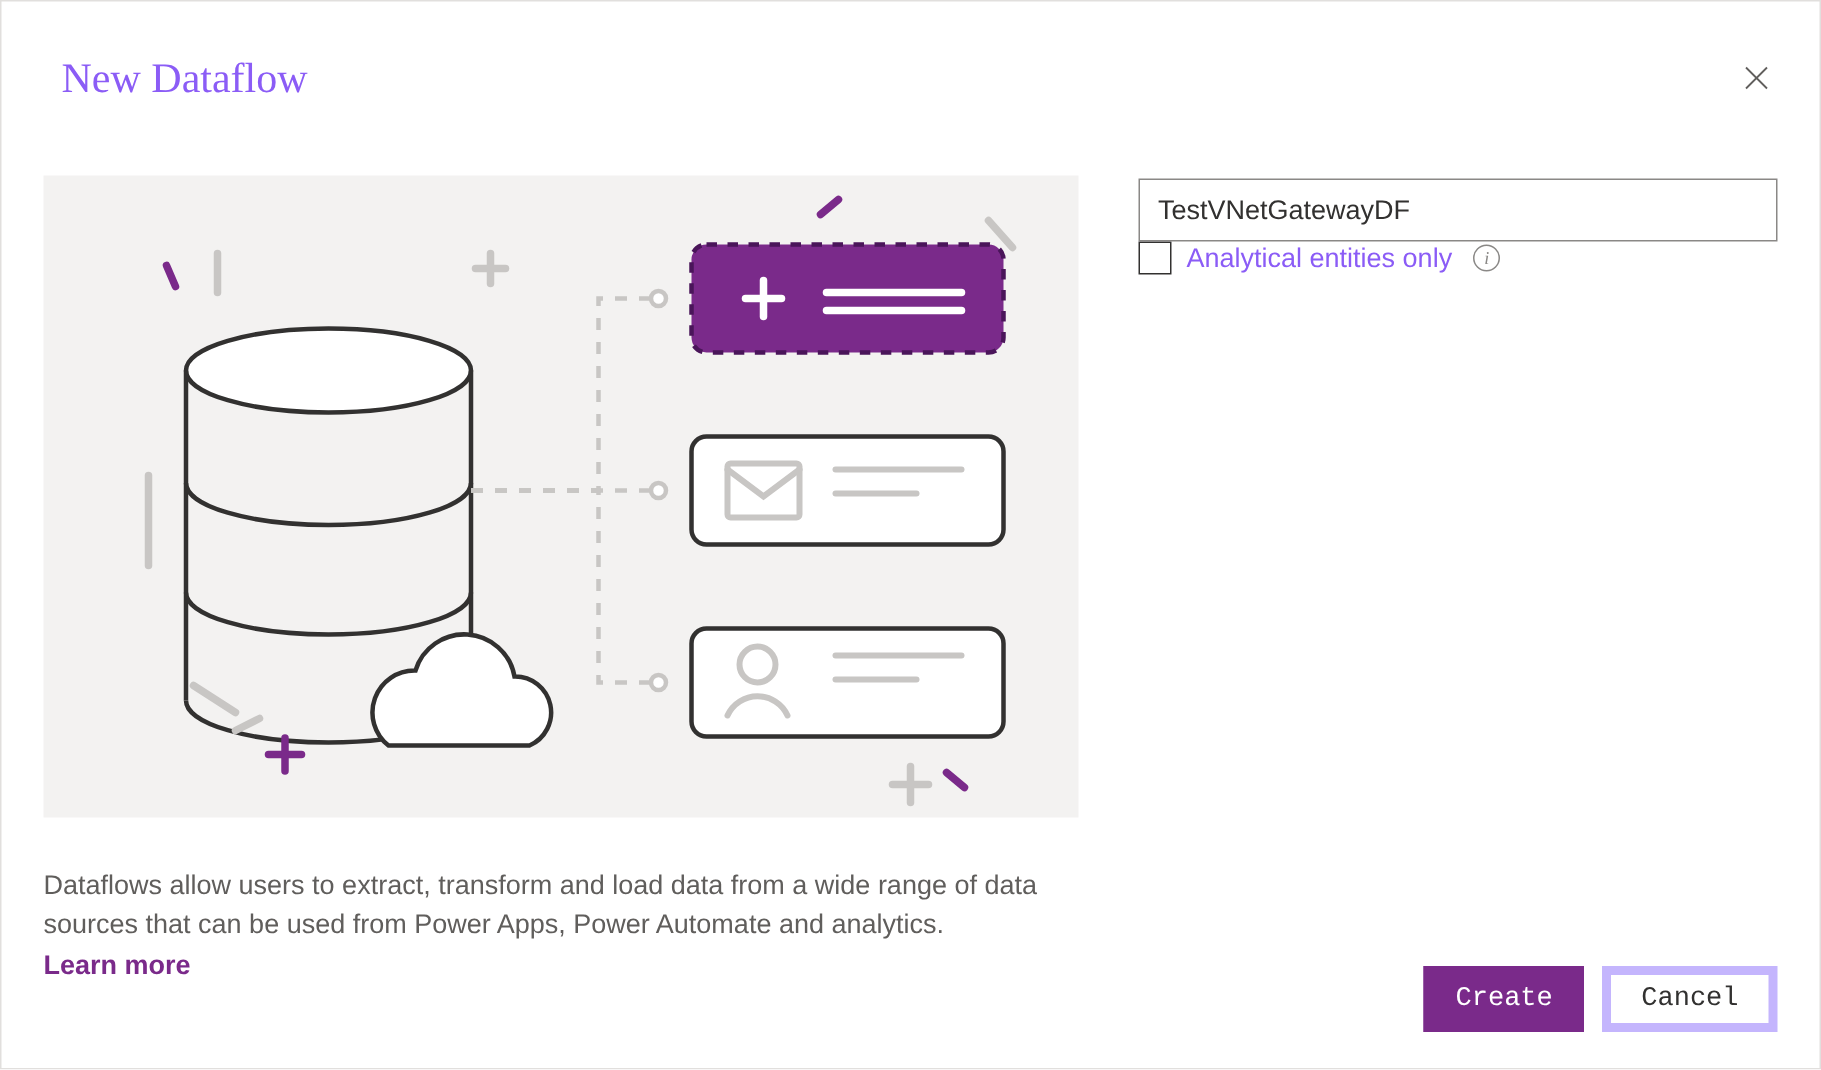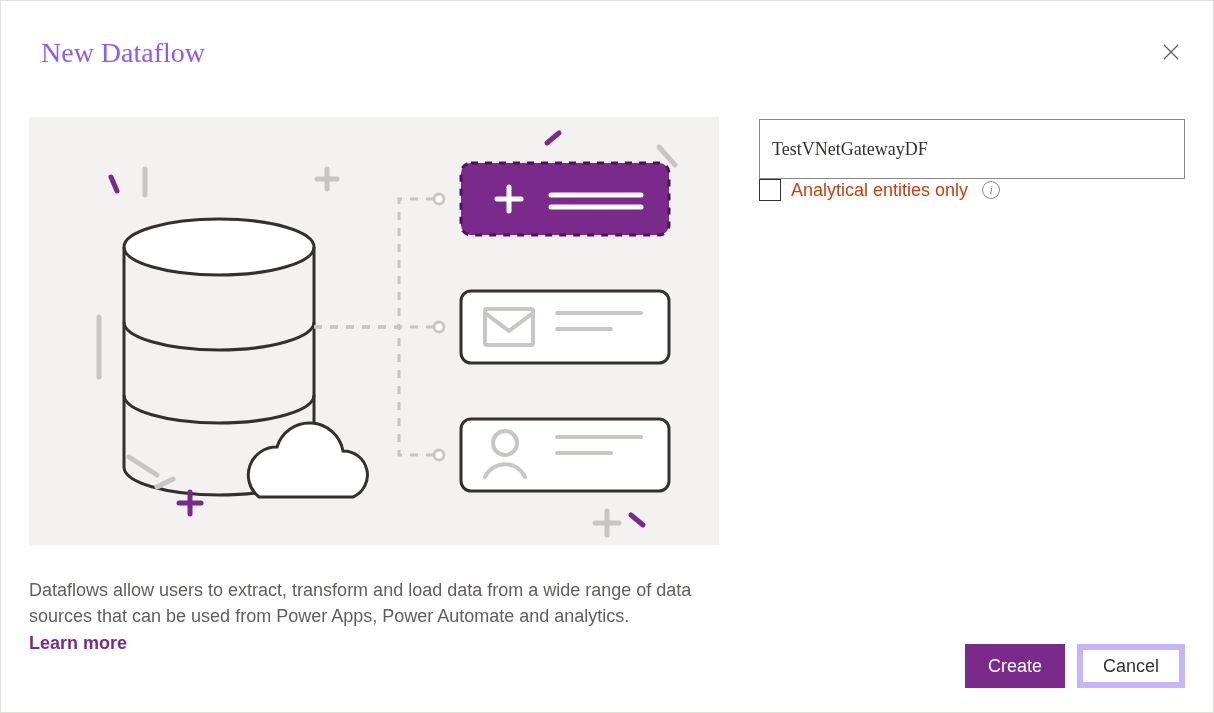--- a/index.html
+++ b/index.html
@@ -70,26 +70,26 @@
   }
   .field-label {
     font-size: 18px;
     color: #323130;
     margin-bottom: 8px;
     display: block;
   }
   .required { color: #a4262c; margin-left: 2px; }
   .text-input {
     width: 100%;
-    height: 60px;
+    height: 42px;
     font-size: 18px;
     padding: 6px 12px;
     border: 1px solid #8a8886;
     outline: none;
-    font-family: Liberation Serif, serif;
+    font-family: Liberation Sans, sans-serif;
     color: #323130;
   }
   .section-label {
     margin-top: 36px;
     font-size: 18px;
     color: #605e5c;
     margin-bottom: 12px;
   }
   .checkbox-row {
     display: flex;
@@ -99,21 +99,21 @@
   .checkbox {
     width: 22px;
     height: 22px;
     border: 1px solid #323130;
     background: #fff;
     cursor: pointer;
     flex-shrink: 0;
   }
   .checkbox-label {
     font-size: 18px;
-    color: #c2410c;
+    color: #8b5cf6;
   }
   .info-icon {
     width: 18px;
     height: 18px;
     border: 1px solid #8a8886;
     border-radius: 50%;
     display: inline-flex;
     align-items: center;
     justify-content: center;
     font-size: 12px;
@@ -129,21 +129,21 @@
     right: 28px;
     display: flex;
     gap: 12px;
   }
   .btn {
     min-width: 100px;
     height: 44px;
     font-size: 18px;
     border: 1px solid transparent;
     cursor: pointer;
-    font-family: Liberation Sans, sans-serif;
+    font-family: Liberation Mono, monospace;
     padding: 0 20px;
   }
   .btn-primary {
     background: #7a2a8a;
     color: #fff;
     border-color: #7a2a8a;
   }
   .btn-secondary {
     background: #fff;
     color: #323130;

